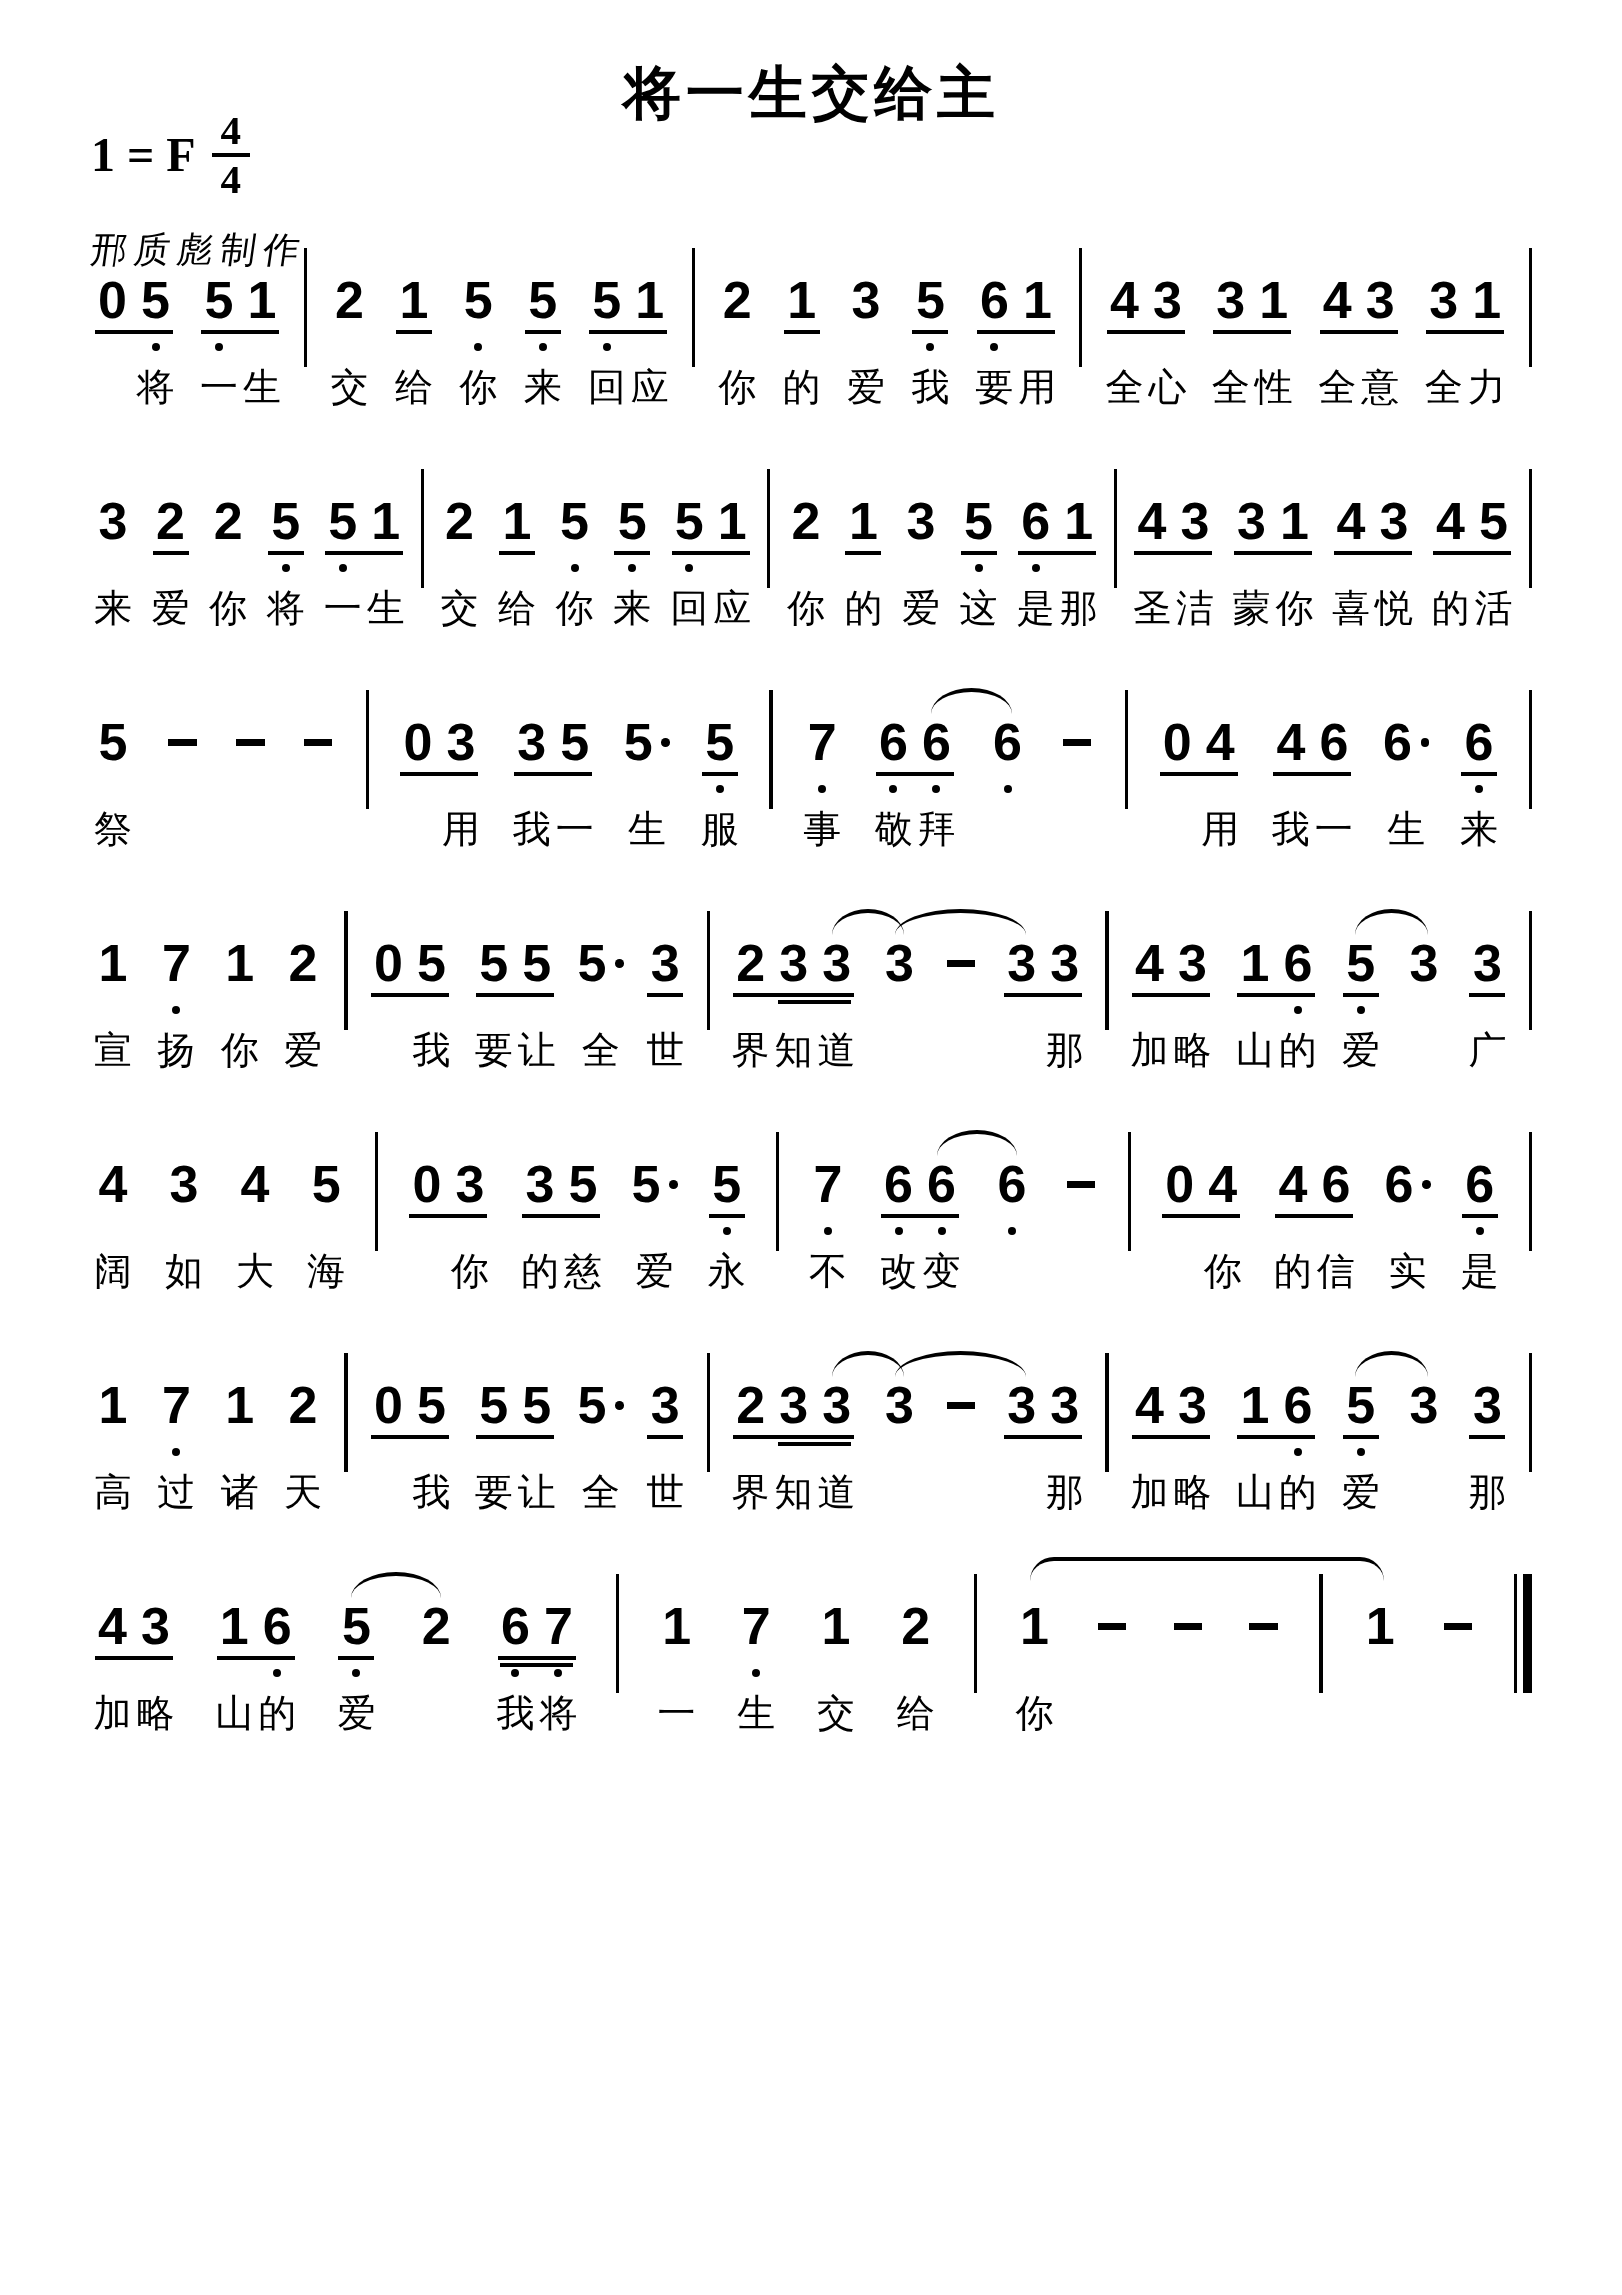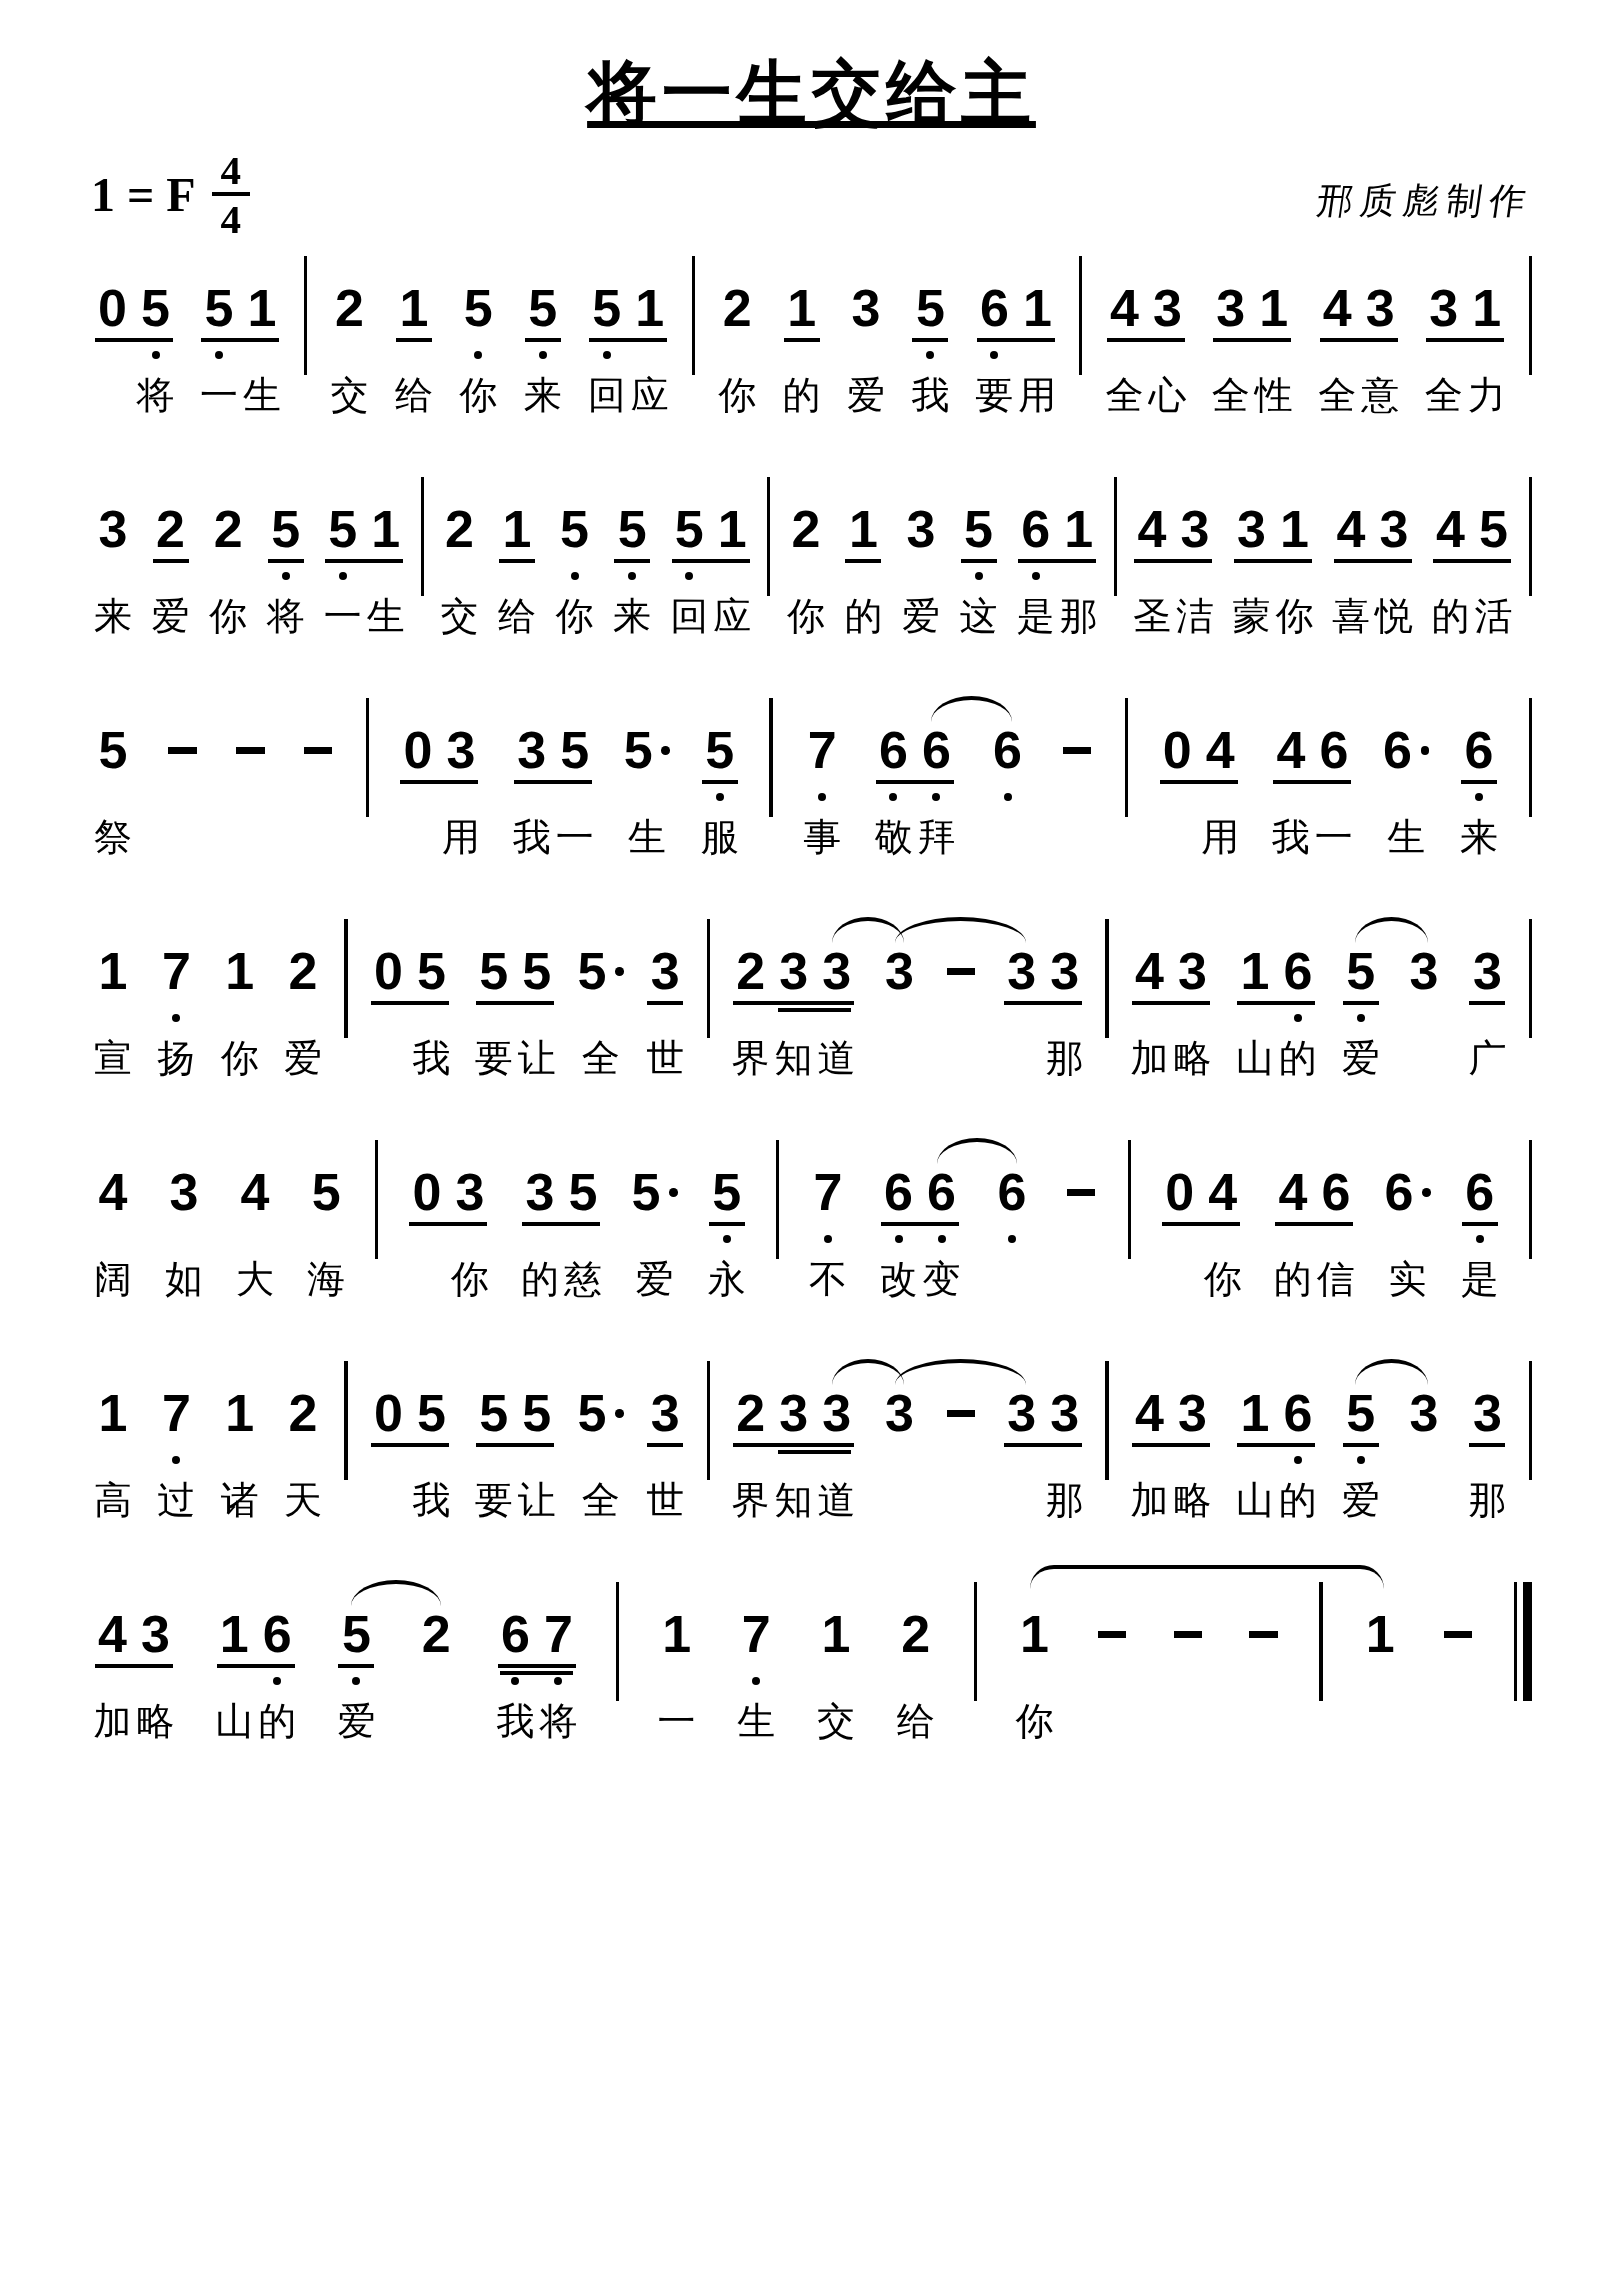--- a/index.html
+++ b/index.html
@@ -1,24 +1,24 @@
 <!DOCTYPE html>
 <html style="font-size:12.7px"><head>
 <meta charset="utf-8">
 <style>
   html,body{margin:0;padding:0;background:#ffffff;color:#000;}
   .page{width:1623px;height:2295px;background:#ffffff;overflow:hidden;position:relative;
         font-family:"Liberation Sans","DejaVu Sans",sans-serif;}
   .sheet{padding:46px 91px 0 91px;}
 
   .title{text-align:center;font-family:"Liberation Serif","DejaVu Serif",serif;
-         font-weight:bold;font-size:70px;line-height:95px;letter-spacing:4.8px;text-decoration:underline;}
+         font-weight:bold;font-size:58px;line-height:95px;letter-spacing:4.8px;}
 
-  .meta-row{display:flex;justify-content:space-between;align-items:flex-start;
-            margin-top:9px;height:133px;}
+  .meta-row{display:flex;justify-content:flex-end;align-items:flex-start;
+            margin-top:1px;height:133px;flex-direction:column;}
   .keysig{display:flex;align-items:center;gap:16px;
           font-family:"Liberation Serif","DejaVu Serif",serif;font-weight:bold;font-size:48px;}
   .frac{display:flex;flex-direction:column;align-items:center;
         font-size:41px;line-height:40px;font-weight:bold;}
   .fracbar{width:38px;height:4px;background:#000;margin:2.4px 0;}
   .credit{font-family:"Liberation Serif","DejaVu Serif",serif;font-size:36px;
           letter-spacing:7.1px;margin-top:27px;transform:skewX(-8deg);}
 
   
   .system{position:relative;margin-bottom:86px;}

